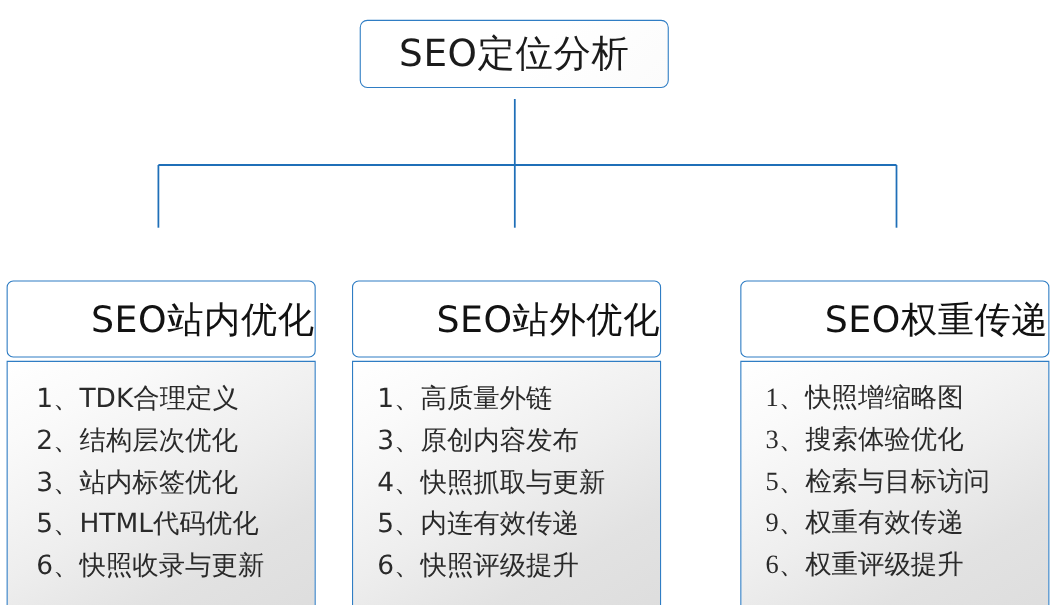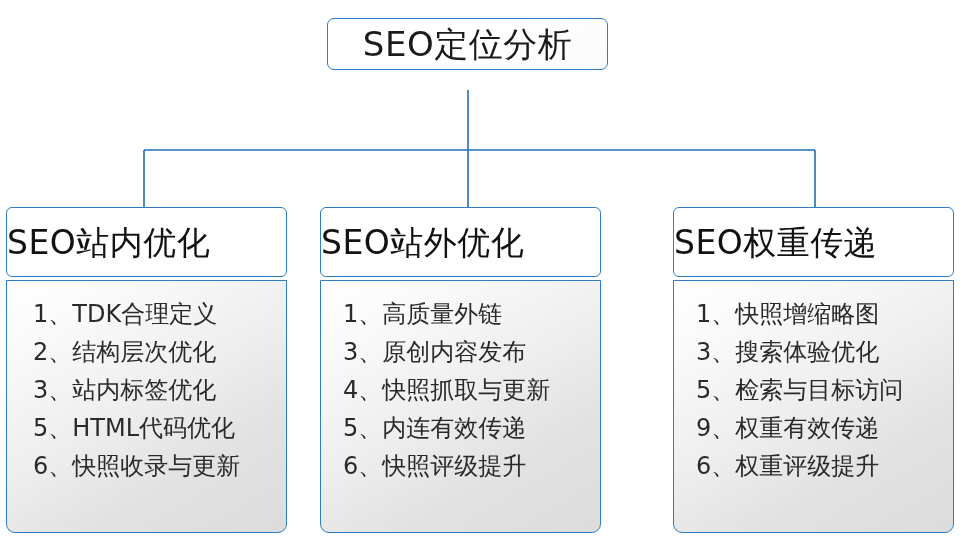--- a/index.html
+++ b/index.html
@@ -20,21 +20,21 @@
     position: absolute;
     left: 0; top: 0;
     width: 960px; height: 550px;
     pointer-events: none;
   }
 
   
   .root-box {
     position: absolute;
     left: 327px; top: 18px;
-    width: 281px; height: 52px;
+    width: 281px; height: 62px;
     border: 1.6px solid #2f7dc4;
     border-radius: 7px;
     background: linear-gradient(135deg, #ffffff 0%, #ffffff 55%, #fbfbfb 100%);
     display: flex;
     align-items: center;
     justify-content: center;
   }
   .root-title {
     font-size: 34px;
     color: #1b1b1b;
@@ -53,21 +53,22 @@
   .column.c1 { left: 320px; }
   .column.c2 { left: 673px; border-radius: 26px; }
 
   .col-header {
     height: 70px;
     border: 1.6px solid #2f7dc4;
     border-radius: 6px;
     background: #ffffff;
     display: flex;
     align-items: center;
-    justify-content: flex-start;
+    justify-content: flex-end;
+    margin-top: 48px;
   }
   .col-header-title {
     font-size: 33px;
     color: #121212;
     line-height: 1;
     white-space: nowrap;
     letter-spacing: 0.5px;
   }
 
   .col-panel {
@@ -90,21 +91,21 @@
   }
   .panel-item {
     font-size: 24px;
     color: #2a2a2a;
     line-height: 38px;
     height: 38px;
     padding-left: 26px;
     white-space: nowrap;
   }
   .column.c1 .panel-item { padding-left: 22px; }
-  .column.c2 .panel-item { padding-left: 22px; }
+  .column.c2 .panel-item { padding-left: 22px; font-family: Liberation Serif, serif; }
 </style>
 </head>
 <body>
 
 <div id="diagram">
 
   <svg id="connectors" viewBox="0 0 960 550" width="960" height="550">
 
     <line x1="468" y1="90" x2="468" y2="150" stroke="#1f6fb8" stroke-width="1.6"></line>
 

